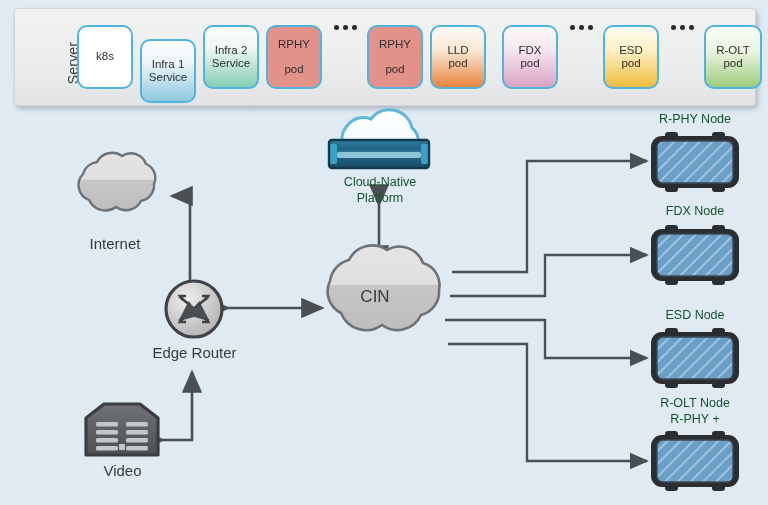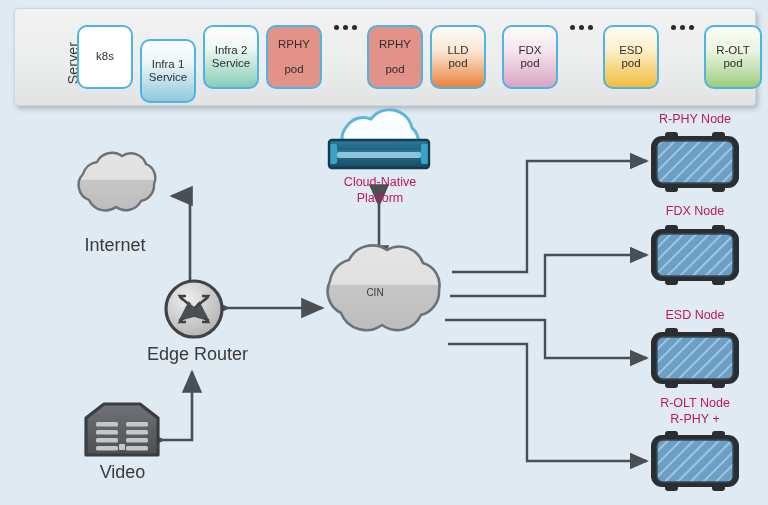--- a/index.html
+++ b/index.html
@@ -43,22 +43,22 @@
   .p-k8s   {background:#ffffff;}
   .p-infra1{background:linear-gradient(180deg,#fdfdfd 0%,#eef6fa 35%,#8fc9de 100%);margin-top:14px;}
   .p-infra2{background:linear-gradient(180deg,#fdfdfd 0%,#eef8f2 35%,#85cdb4 100%);}
   .p-rphy  {background:#e29289;gap:12px;}
   .p-lld   {background:linear-gradient(180deg,#fdfbf8 0%,#fae6d3 40%,#e8833c 100%);}
   .p-fdx   {background:linear-gradient(180deg,#fdfbfc 0%,#f6e4ee 40%,#d9a3c4 100%);margin-left:9px;}
   .p-esd   {background:linear-gradient(180deg,#fdfcf3 0%,#fcefc4 40%,#f0bc3d 100%);}
   .p-rolt  {background:linear-gradient(180deg,#fbfdf8 0%,#ebf4e0 40%,#9dcc7e 100%);}
 
   
-  .lbl{position:absolute;font-size:18px;color:#3a3a3a;text-align:center;white-space:nowrap;}
-  .lbl-blue{position:absolute;font-size:12.5px;color:#be185d;text-align:center;line-height:1.25;}
+  .lbl{position:absolute;font-size:15px;color:#3a3a3a;text-align:center;white-space:nowrap;}
+  .lbl-blue{position:absolute;font-size:12.5px;color:#14532d;text-align:center;line-height:1.25;}
 
   svg.wires{position:absolute;left:0;top:0;width:768px;height:505px;pointer-events:none;}
 </style>
 </head>
 <body>
 
 <div id="stage">
 
   <div class="server-bar">
     <div class="server-label">Server</div>
@@ -286,21 +286,21 @@
     <div>Cloud-Native</div>
     <div>Platform</div>
   </div>
 
   <div class="lbl" style="left:70px;top:235px;width:90px;">Internet</div>
 
   <div class="lbl" style="left:147px;top:344px;width:95px;">Edge Router</div>
 
   <div class="lbl" style="left:80px;top:462px;width:85px;">Video</div>
 
-  <div class="lbl" style="left:340px;top:287px;width:70px;font-size:10px;">CIN</div>
+  <div class="lbl" style="left:340px;top:287px;width:70px;font-size:17px;">CIN</div>
 
   <div class="lbl-blue" style="left:640px;top:112px;width:110px;">R-PHY Node</div>
 
   <div class="lbl-blue" style="left:640px;top:204px;width:110px;">FDX Node</div>
 
   <div class="lbl-blue" style="left:640px;top:308px;width:110px;">ESD Node</div>
 
   <div class="lbl-blue" style="left:640px;top:396px;width:110px;">
     <div>R-OLT Node</div>
     <div>R-PHY +</div>

